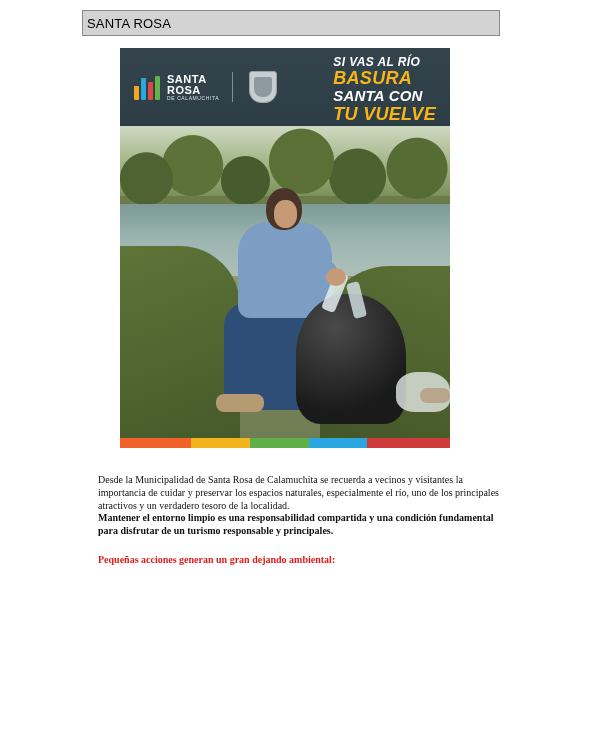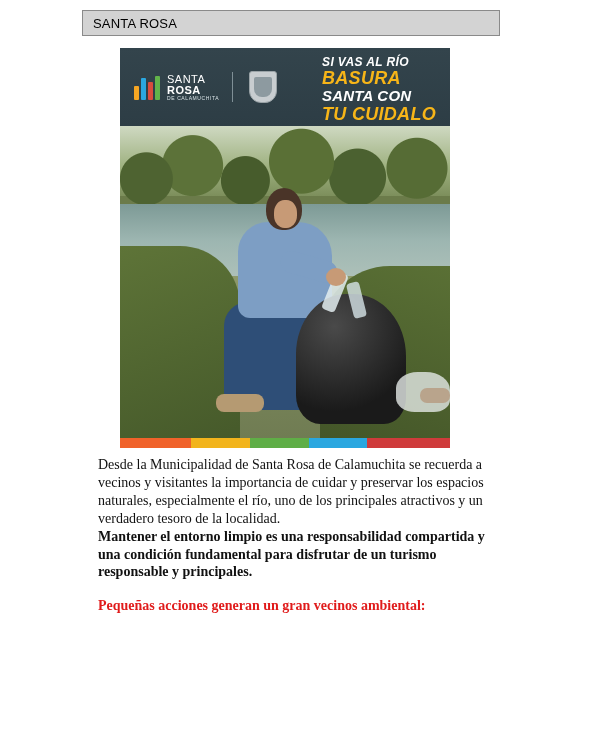--- a/index.html
+++ b/index.html
@@ -32,21 +32,21 @@
     background: #d3d3d3;
     border: 1px solid #8a8a8a;
     box-sizing: border-box;
     display: flex;
     align-items: center;
   }
   .header-title {
     font-family: "Liberation Sans", sans-serif;
     font-size: 13px;
     color: #000000;
-    padding-left: 10px;
+    padding-left: 4px;
     letter-spacing: 0.2px;
   }
 
   
   .poster {
     position: absolute;
     left: 120px;
     top: 48px;
     width: 330px;
     height: 400px;
@@ -86,21 +86,21 @@
   .logo-mark span:nth-child(3) { left: 14px; height: 18px; background: #d94c3d; }
   .logo-mark span:nth-child(4) { left: 21px; height: 24px; background: #62b44a; }
 
   .logo-text {
     color: #ffffff;
     line-height: 1.0;
   }
   .logo-text .l1 {
     font-family: "Liberation Sans", sans-serif;
     font-size: 11px;
-    font-weight: normal;
+    font-weight: bold;
     letter-spacing: 0.5px;
   }
   .logo-text .l2 {
     font-family: "Liberation Sans", sans-serif;
     font-size: 11px;
     font-weight: bold;
     letter-spacing: 0.5px;
   }
   .logo-text .l3 {
     font-family: "Liberation Sans", sans-serif;
@@ -266,24 +266,24 @@
     width: 100%;
     height: 10px;
     display: flex;
   }
   .strip i { display: block; height: 100%; }
 
   
   .body-text {
     position: absolute;
     left: 98px;
-    top: 456px;
+    top: 474px;
     width: 404px;
     font-family: "Liberation Serif", serif;
-    font-size: 14px;
+    font-size: 10px;
     line-height: 1.28;
     color: #111111;
   }
   .body-text p { margin: 0; }
   .para-normal { margin-bottom: 0 !important; }
   .para-bold { font-weight: bold; }
   .heading-red {
     color: #e01b1b;
     font-weight: bold;
     margin-top: 16px !important;
@@ -316,21 +316,21 @@
           <div class="l3">DE CALAMUCHITA</div>
         </div>
         <div class="logo-divider"></div>
         <div class="crest"></div>
       </div>
 
       <div class="poster-slogan">
         <div class="s1">SI VAS AL RÍO</div>
         <div class="s2">BASURA</div>
         <div class="s3">SANTA CON</div>
-        <div class="s4">TU CUIDALO</div>
+        <div class="s4">TU VUELVE</div>
       </div>
     </div>
 
     <div class="photo">
       <div class="sky"></div>
       <div class="trees"></div>
       <div class="river"></div>
       <div class="riverbank"></div>
       <div class="grass-left"></div>
       <div class="grass-right"></div>
@@ -353,16 +353,16 @@
       <i style="flex: 1 1 0%; background: rgb(242, 180, 28);"></i>
       <i style="flex: 1 1 0%; background: rgb(95, 174, 70);"></i>
       <i style="flex: 1 1 0%; background: rgb(42, 167, 224);"></i>
       <i style="flex: 1.4 1 0%; background: rgb(207, 59, 59);"></i>
     </div>
   </div>
 
   <div class="body-text">
     <p class="para-normal">Desde la Municipalidad de Santa Rosa de Calamuchita se recuerda a vecinos y visitantes la importancia de cuidar y preservar los espacios naturales, especialmente el río, uno de los principales atractivos y un verdadero tesoro de la localidad.</p>
     <p class="para-bold">Mantener el entorno limpio es una responsabilidad compartida y una condición fundamental para disfrutar de un turismo responsable y principales.</p>
-    <p class="heading-red">Pequeñas acciones generan un gran vecinos ambiental:</p>
+    <p class="heading-red">Pequeñas acciones generan un gran dejando ambiental:</p>
   </div>
 
 </div>
 
 </body></html>

